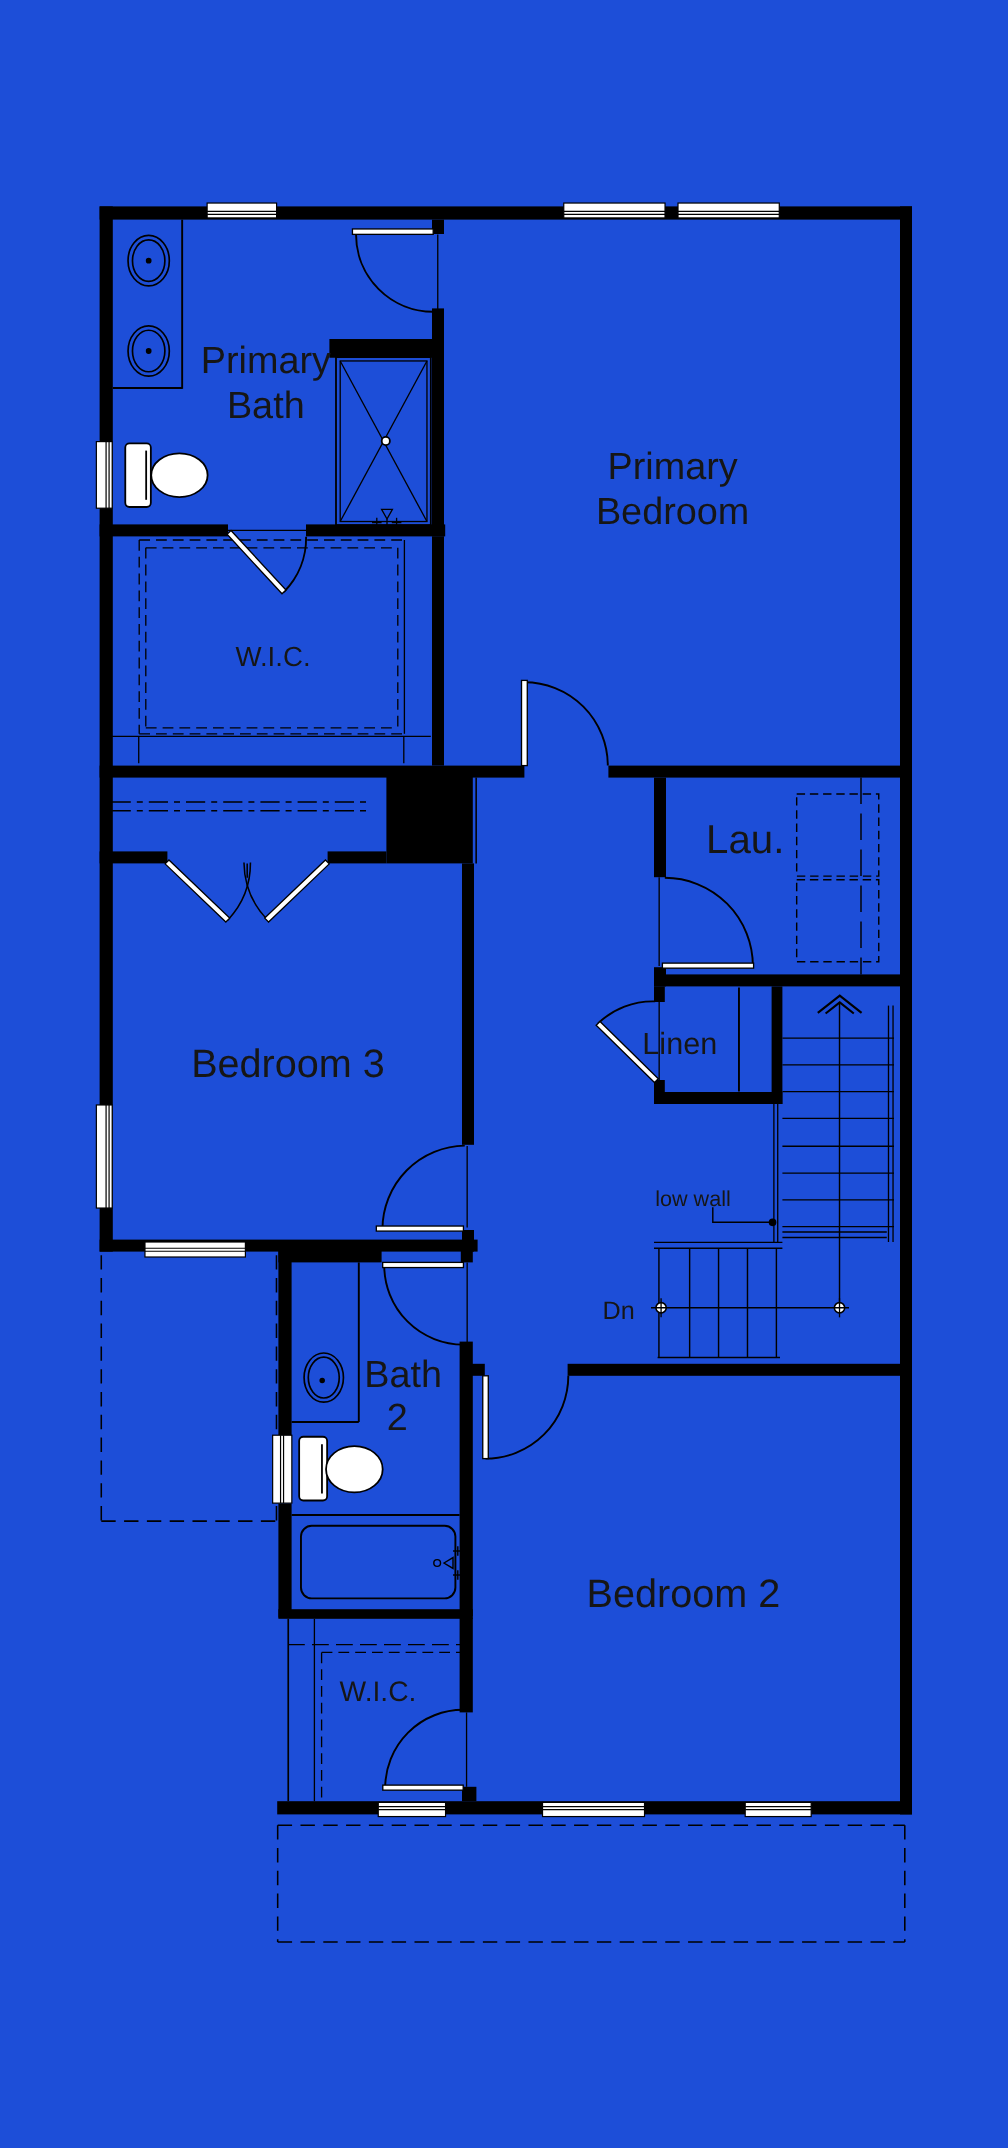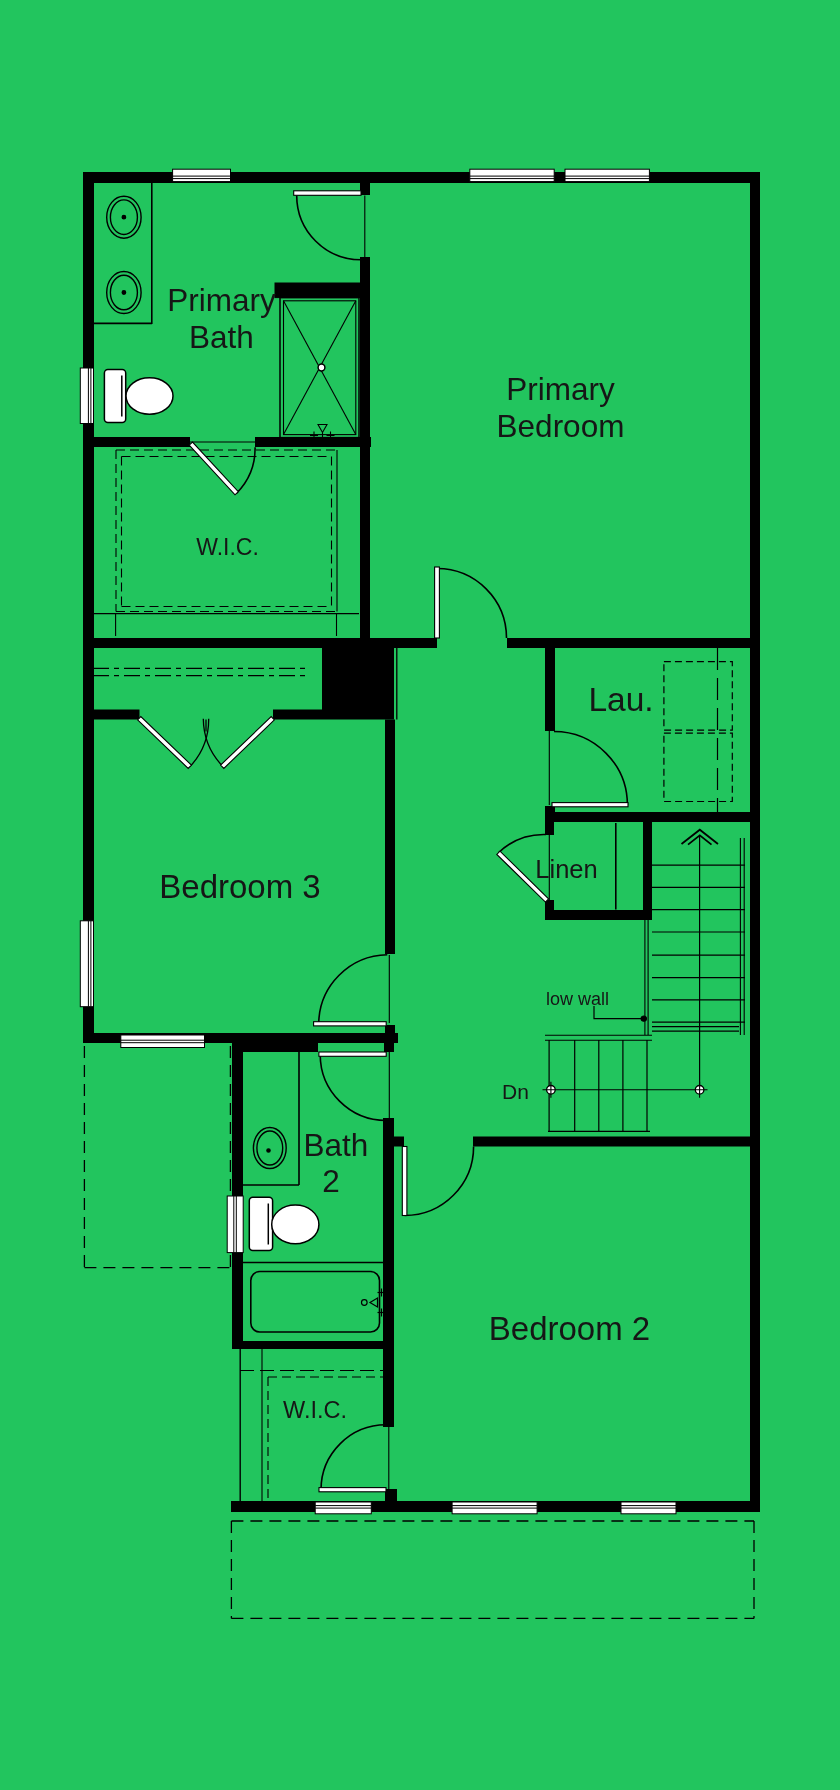--- a/index.html
+++ b/index.html
@@ -1,16 +1,16 @@
 <!DOCTYPE html>
 <html><head>
 <meta charset="utf-8">
 <style>
 html,body{margin:0;padding:0;background:#fff;}
-#plan{position:relative;width:840px;height:1790px;background:#22c55e;font-family:"Liberation Sans", sans-serif;}
+#plan{position:relative;width:840px;height:1790px;background:#1d4ed8;font-family:"Liberation Sans", sans-serif;}
 svg{position:absolute;left:0;top:0;filter:grayscale(1);}
 text{font-family:"Liberation Sans", sans-serif;fill:#161616;}
 </style>
 </head>
 <body>
 
 <div id="plan">
 <svg width="840" height="1790" viewBox="0 0 840 1790">
 <g fill="#000" stroke="none">
 

